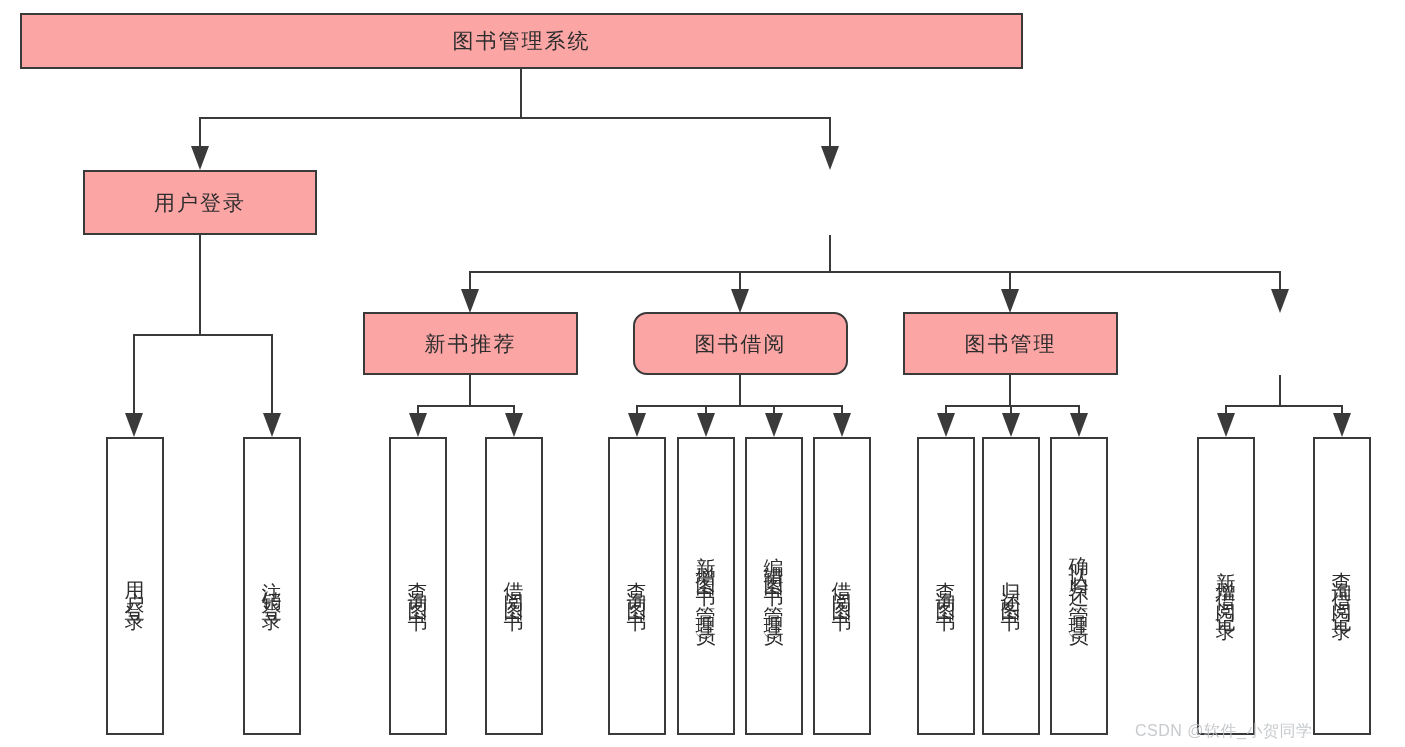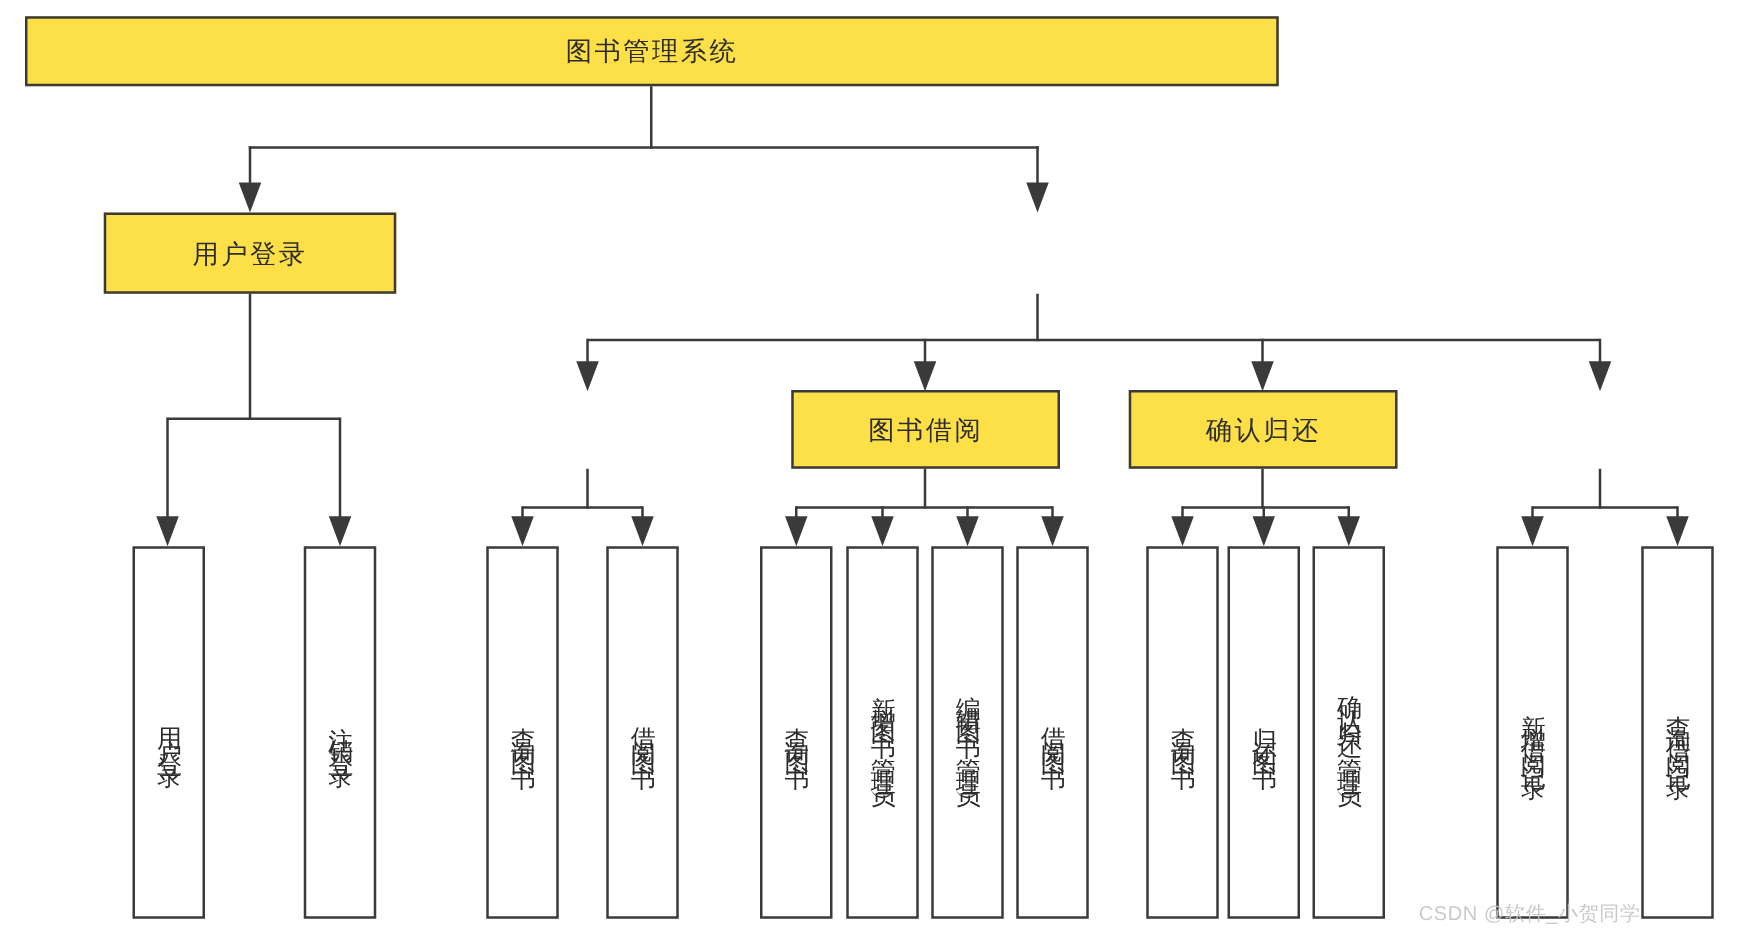--- a/index.html
+++ b/index.html
@@ -7,21 +7,21 @@
     position: relative;
     width: 1405px;
     height: 747px;
     background: #ffffff;
     overflow: hidden;
     font-family: "Liberation Sans", "DejaVu Sans", sans-serif;
   }
   .node {
     position: absolute;
     box-sizing: border-box;
-    background: #fde047;
+    background: #fca5a5;
     border: 2.5px solid #3a3a3a;
     display: flex;
     align-items: center;
     justify-content: center;
   }
   .node span {
     font-size: 21px;
     color: #2d2d2d;
     letter-spacing: 2px;
     white-space: nowrap;
@@ -103,25 +103,28 @@
   <div class="hline" style="left:470px; top:270.75px; width:810px;"></div>
   <div class="vline" style="left:468.75px; top:271px; height:21px;"></div>
   <div class="arr" style="left:461px; top:289px;"></div>
   <div class="vline" style="left:738.75px; top:271px; height:21px;"></div>
   <div class="arr" style="left:731px; top:289px;"></div>
   <div class="vline" style="left:1008.75px; top:271px; height:21px;"></div>
   <div class="arr" style="left:1001px; top:289px;"></div>
   <div class="vline" style="left:1278.75px; top:271px; height:21px;"></div>
   <div class="arr" style="left:1271px; top:289px;"></div>
 
-  <div class="node" style="left:633px; top:312px; width:215px; height:63px;">
+  <div class="node" style="left:363px; top:312px; width:215px; height:63px;">
+    <span>新书推荐</span>
+  </div>
+  <div class="node" style="left:633px; top:312px; width:215px; height:63px;border-radius:14px;">
     <span>图书借阅</span>
   </div>
   <div class="node" style="left:903px; top:312px; width:215px; height:63px;">
-    <span>确认归还</span>
+    <span>图书管理</span>
   </div>
 
   <div class="vline" style="left:468.75px; top:375px; height:32px;"></div>
   <div class="hline" style="left:418px; top:404.75px; width:96px;"></div>
   <div class="vline" style="left:416.75px; top:405px; height:12px;"></div>
   <div class="arr" style="left:409px; top:413px;"></div>
   <div class="vline" style="left:512.75px; top:405px; height:12px;"></div>
   <div class="arr" style="left:505px; top:413px;"></div>
 
   <div class="vline" style="left:738.75px; top:375px; height:32px;"></div>

